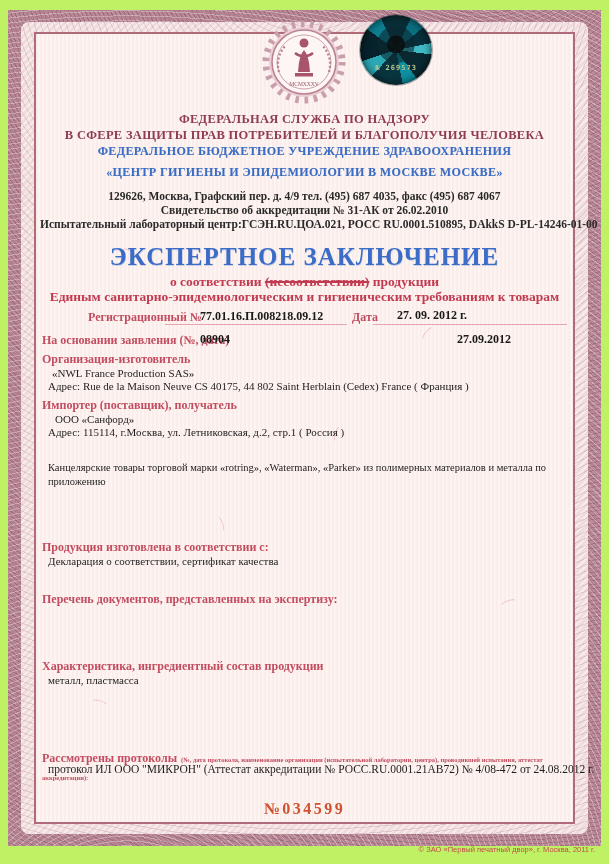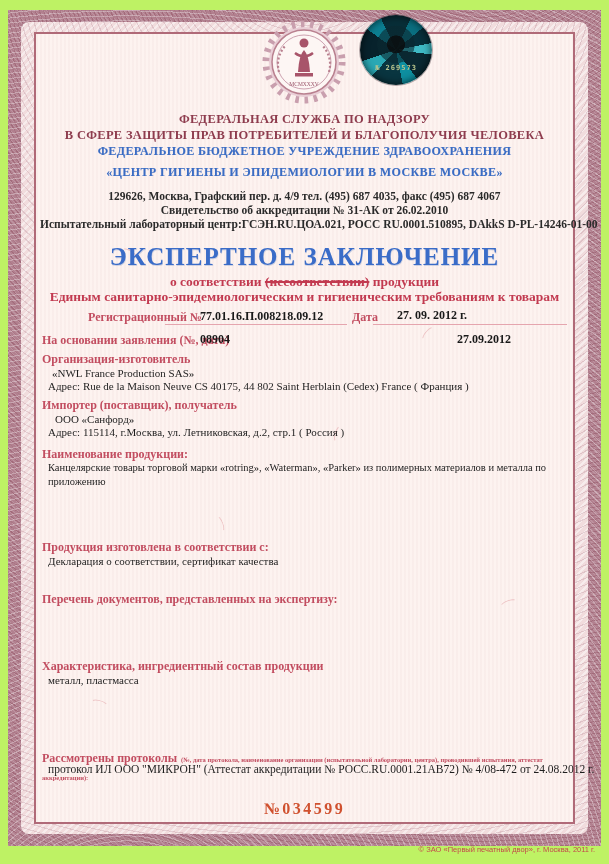--- a/index.html
+++ b/index.html
@@ -127,21 +127,20 @@
   <div class="t value-b" style="left:457px;top:332px">27.09.2012</div>
 
   <div class="t label" style="left:42px;top:352px">Организация-изготовитель</div>
   <div class="t value" style="left:52px;top:367px">«NWL France Production SAS»</div>
   <div class="t value" style="left:48px;top:380px">Адрес: Rue de la Maison Neuve CS 40175, 44 802 Saint Herblain (Cedex) France ( Франция )</div>
 
   <div class="t label" style="left:42px;top:398px">Импортер (поставщик), получатель</div>
   <div class="t value" style="left:55px;top:413px">ООО «Санфорд»</div>
   <div class="t value" style="left:48px;top:426px">Адрес: 115114, г.Москва, ул. Летниковская, д.2, стр.1 ( Россия )</div>
 
-  <div class="t label" style="left:42px;top:447px">Наименование продукции:</div>
   <div class="t value wrap" style="left:48px;top:461px;width:522px;font-size:10.5px">Канцелярские товары торговой марки «rotring», «Waterman», «Parker» из полимерных материалов и металла по приложению</div>
 
   <div class="t label" style="left:42px;top:540px">Продукция изготовлена в соответствии с:</div>
   <div class="t value" style="left:48px;top:555px">Декларация о соответствии, сертификат качества</div>
 
   <div class="t label" style="left:42px;top:592px">Перечень документов, представленных на экспертизу:</div>
 
   <div class="t label" style="left:42px;top:659px">Характеристика, ингредиентный состав продукции</div>
   <div class="t value" style="left:48px;top:674px">металл, пластмасса</div>
 

